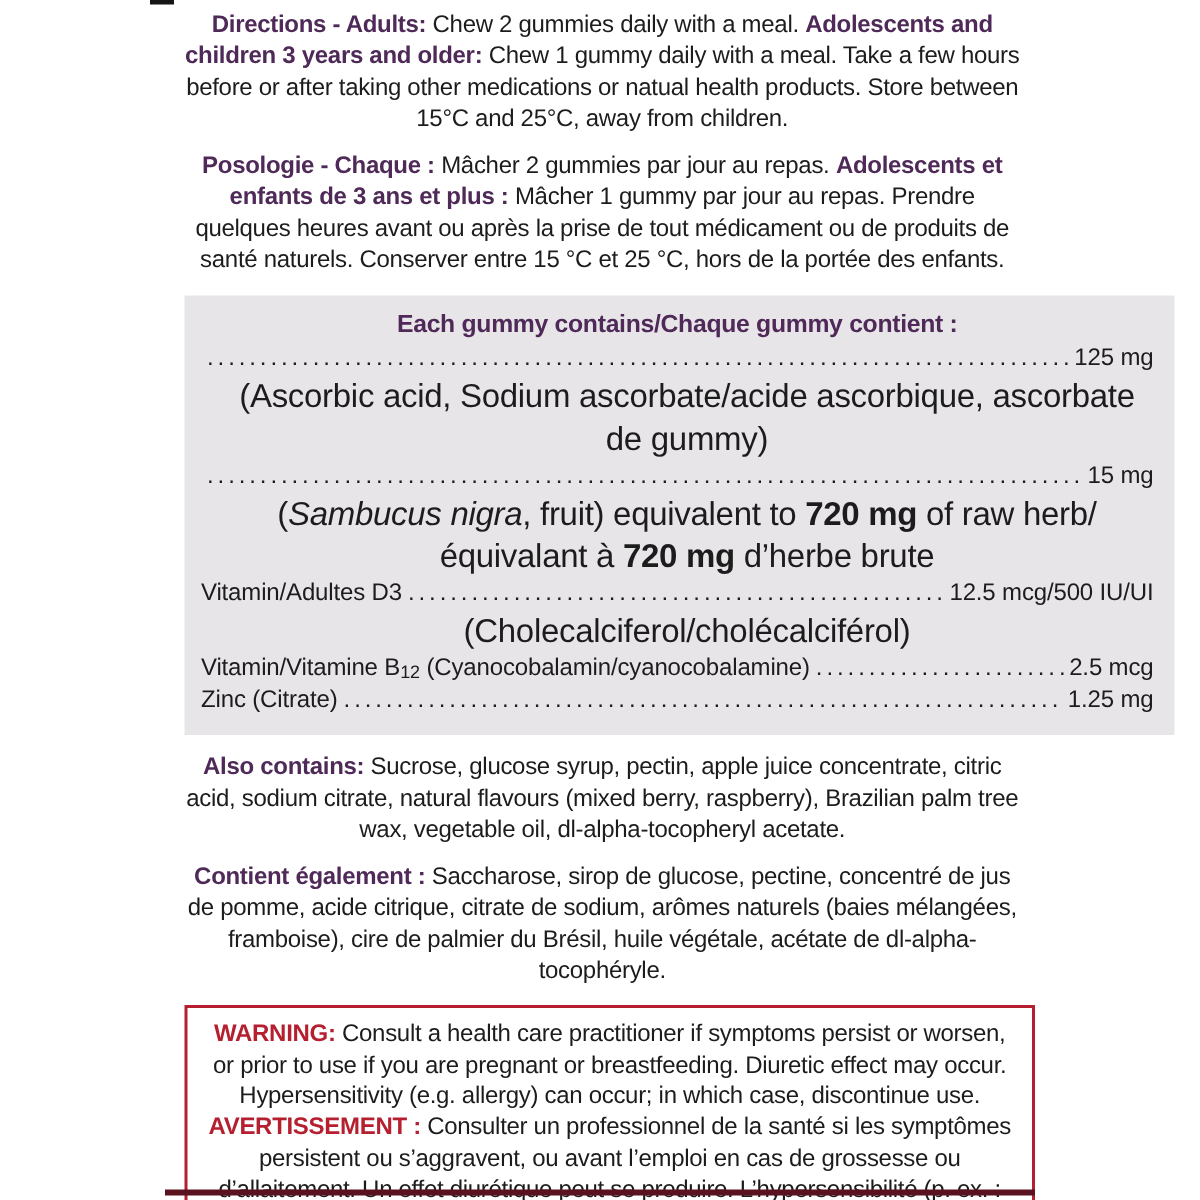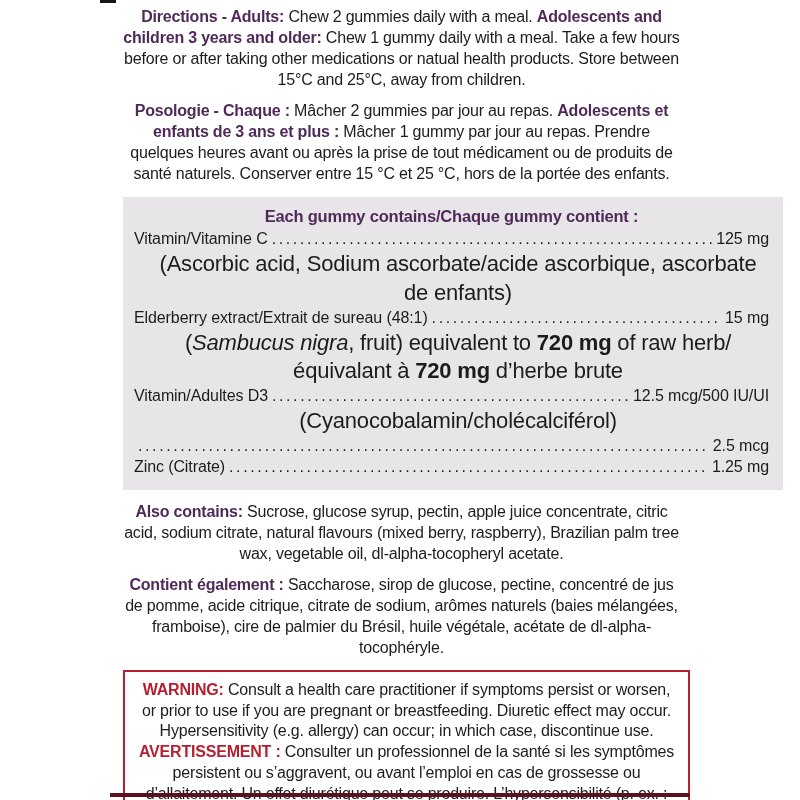--- a/index.html
+++ b/index.html
@@ -56,49 +56,48 @@
   </p>
 
   <p class="para">
     <span class="lead">Posologie - Chaque : </span><span>Mâcher 2 gummies par jour au repas. </span><span class="lead">Adolescents et enfants de 3 ans et plus : </span><span>Mâcher 1 gummy par jour au repas. Prendre quelques heures avant ou après la prise de tout médicament ou de produits de santé naturels. Conserver entre 15 °C et 25 °C, hors de la portée des enfants.</span>
   </p>
 
   <div class="panel">
     <p class="panel-heading">Each gummy contains/Chaque gummy contient :</p>
 
     <div class="row">
-      <span class="row-name">Vitamin/Vitamine C</span>
       <span class="dots">..........................................................................................</span>
       <span class="row-val">125 mg</span>
     </div>
     <div class="note">
       <span>(Ascorbic acid, Sodium ascorbate/acide ascorbique, ascorbate</span><br>
-      <span>de enfants)</span>
+      <span>de gummy)</span>
     </div>
 
     <div class="row">
-      <span class="row-name">Elderberry extract/Extrait de sureau (48:1) </span>
       <span class="dots">..........................................................................................</span>
       <span class="row-val">15 mg</span>
     </div>
     <div class="note">
       <span>(</span><span class="latin">Sambucus nigra</span><span>, fruit) equivalent to </span><span class="b">720 mg</span><span> of raw herb/</span><br>
       <span>équivalant à </span><span class="b">720 mg</span><span> d’herbe brute</span>
     </div>
 
     <div class="row">
       <span class="row-name">Vitamin/Adultes D3 </span>
       <span class="dots">..........................................................................................</span>
       <span class="row-val">12.5 mcg/500 IU/UI</span>
     </div>
     <div class="note">
-      <span>(Cyanocobalamin/cholécalciférol)</span>
+      <span>(Cholecalciferol/cholécalciférol)</span>
     </div>
 
     <div class="row">
+      <span class="row-name"><span>Vitamin/Vitamine B</span><sub class="vsub">12</sub><span> (Cyanocobalamin/cyanocobalamine) </span></span>
       <span class="dots">..........................................................................................</span>
       <span class="row-val">2.5 mcg</span>
     </div>
 
     <div class="row">
       <span class="row-name">Zinc (Citrate)</span>
       <span class="dots">..........................................................................................</span>
       <span class="row-val">1.25 mg</span>
     </div>
   </div>

